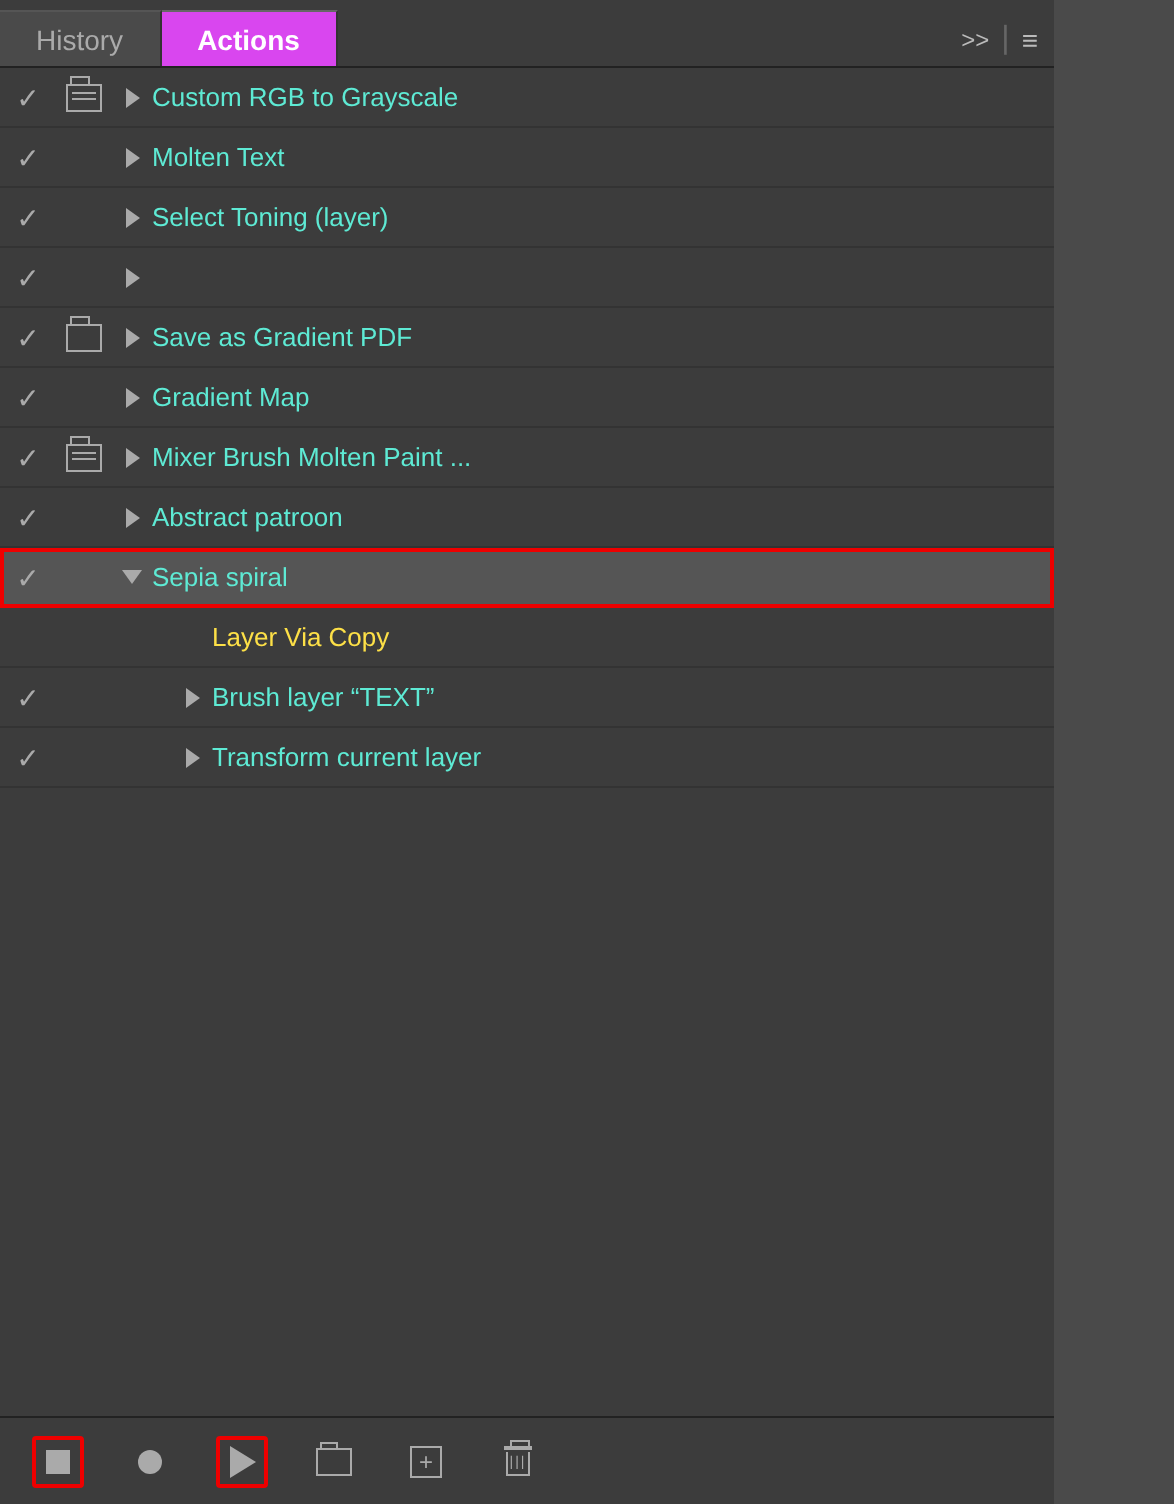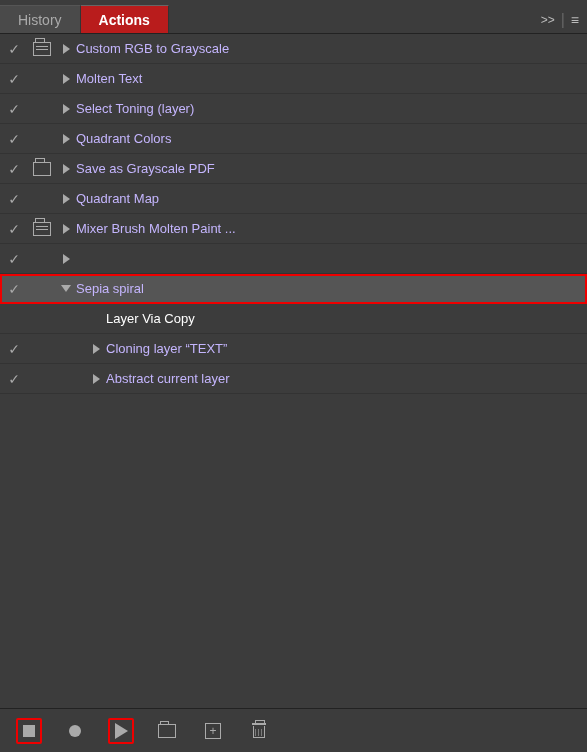--- a/index.html
+++ b/index.html
@@ -7,21 +7,21 @@
       width: 587px;
       height: 752px;
       background: #4a4a4a;
       font-family: Arial, sans-serif;
       font-size: 13px;
       color: #ccc;
       overflow: hidden;
     }
 
     .panel {
-      width: 587px;
+      width: 527px;
       height: 752px;
       background: #3c3c3c;
       display: flex;
       flex-direction: column;
     }
 
     
     .tabs {
       display: flex;
       align-items: flex-end;
@@ -40,21 +40,21 @@
       cursor: pointer;
       font-size: 14px;
       font-weight: normal;
       color: #aaa;
       background: #4a4a4a;
       border-top: 1px solid #555;
       border-right: 1px solid #333;
     }
 
     .tab.active {
-      background: #b91c1c;
+      background: #d946ef;
       color: #fff;
       font-weight: bold;
       border-top: 1px solid #666;
       justify-content: center;
     }
 
     .tab-history {
       margin-left: 0;
     }
 
@@ -139,25 +139,25 @@
 
     .col-label {
       flex: 1;
       color: #5b9bd5;
       white-space: nowrap;
       overflow: hidden;
       text-overflow: ellipsis;
     }
 
     .col-label.white {
-      color: #ffffff;
+      color: #fde047;
     }
 
     .col-label.blue {
-      color: #c4b5fd;
+      color: #5eead4;
     }
 
     
     .checkmark {
       color: #aaa;
       font-size: 14px;
     }
 
     
     .icon-folder {
@@ -419,43 +419,42 @@
         <div class="col-label blue">Select Toning (layer)</div>
       </div>
       <div class="action-row">
         <div class="col-check">
           <span class="checkmark">✓</span>
         </div>
         <div class="col-icon"></div>
         <div class="col-expand">
           <div class="triangle-right"></div>
         </div>
-        <div class="col-label blue">Quadrant Colors</div>
       </div>
       <div class="action-row">
         <div class="col-check">
           <span class="checkmark">✓</span>
         </div>
         <div class="col-icon">
           <div class="icon-folder"></div>
         </div>
         <div class="col-expand">
           <div class="triangle-right"></div>
         </div>
-        <div class="col-label blue">Save as Grayscale PDF</div>
-      </div>
-      <div class="action-row">
-        <div class="col-check">
-          <span class="checkmark">✓</span>
-        </div>
-        <div class="col-icon"></div>
-        <div class="col-expand">
-          <div class="triangle-right"></div>
-        </div>
-        <div class="col-label blue">Quadrant Map</div>
+        <div class="col-label blue">Save as Gradient PDF</div>
+      </div>
+      <div class="action-row">
+        <div class="col-check">
+          <span class="checkmark">✓</span>
+        </div>
+        <div class="col-icon"></div>
+        <div class="col-expand">
+          <div class="triangle-right"></div>
+        </div>
+        <div class="col-label blue">Gradient Map</div>
       </div>
       <div class="action-row">
         <div class="col-check">
           <span class="checkmark">✓</span>
         </div>
         <div class="col-icon">
           <div class="icon-folder-lines"></div>
         </div>
         <div class="col-expand">
           <div class="triangle-right"></div>
@@ -463,20 +462,21 @@
         <div class="col-label blue">Mixer Brush Molten Paint ...</div>
       </div>
       <div class="action-row">
         <div class="col-check">
           <span class="checkmark">✓</span>
         </div>
         <div class="col-icon"></div>
         <div class="col-expand">
           <div class="triangle-right"></div>
         </div>
+        <div class="col-label blue">Abstract patroon</div>
       </div>
       <div class="action-row selected-red">
         <div class="col-check">
           <span class="checkmark">✓</span>
         </div>
         <div class="col-icon"></div>
         <div class="col-expand">
           <div class="triangle-down"></div>
         </div>
         <div class="col-label blue">Sepia spiral</div>
@@ -488,31 +488,31 @@
         <div class="col-label white">Layer Via Copy</div>
       </div>
       <div class="action-row">
         <div class="col-check">
           <span class="checkmark">✓</span>
         </div>
         <div class="col-icon"></div>
         <div class="col-expand" style="margin-left: 30px;">
           <div class="triangle-right"></div>
         </div>
-        <div class="col-label blue">Cloning layer “TEXT”</div>
+        <div class="col-label blue">Brush layer “TEXT”</div>
       </div>
       <div class="action-row">
         <div class="col-check">
           <span class="checkmark">✓</span>
         </div>
         <div class="col-icon"></div>
         <div class="col-expand" style="margin-left: 30px;">
           <div class="triangle-right"></div>
         </div>
-        <div class="col-label blue">Abstract current layer</div>
+        <div class="col-label blue">Transform current layer</div>
       </div>
     </div>
 
   <div class="bottom-toolbar">
     <button class="toolbar-btn red-border">
       <div class="stop-square"></div>
     </button>
     <button class="toolbar-btn">
       <div class="record-circle"></div>
     </button>

